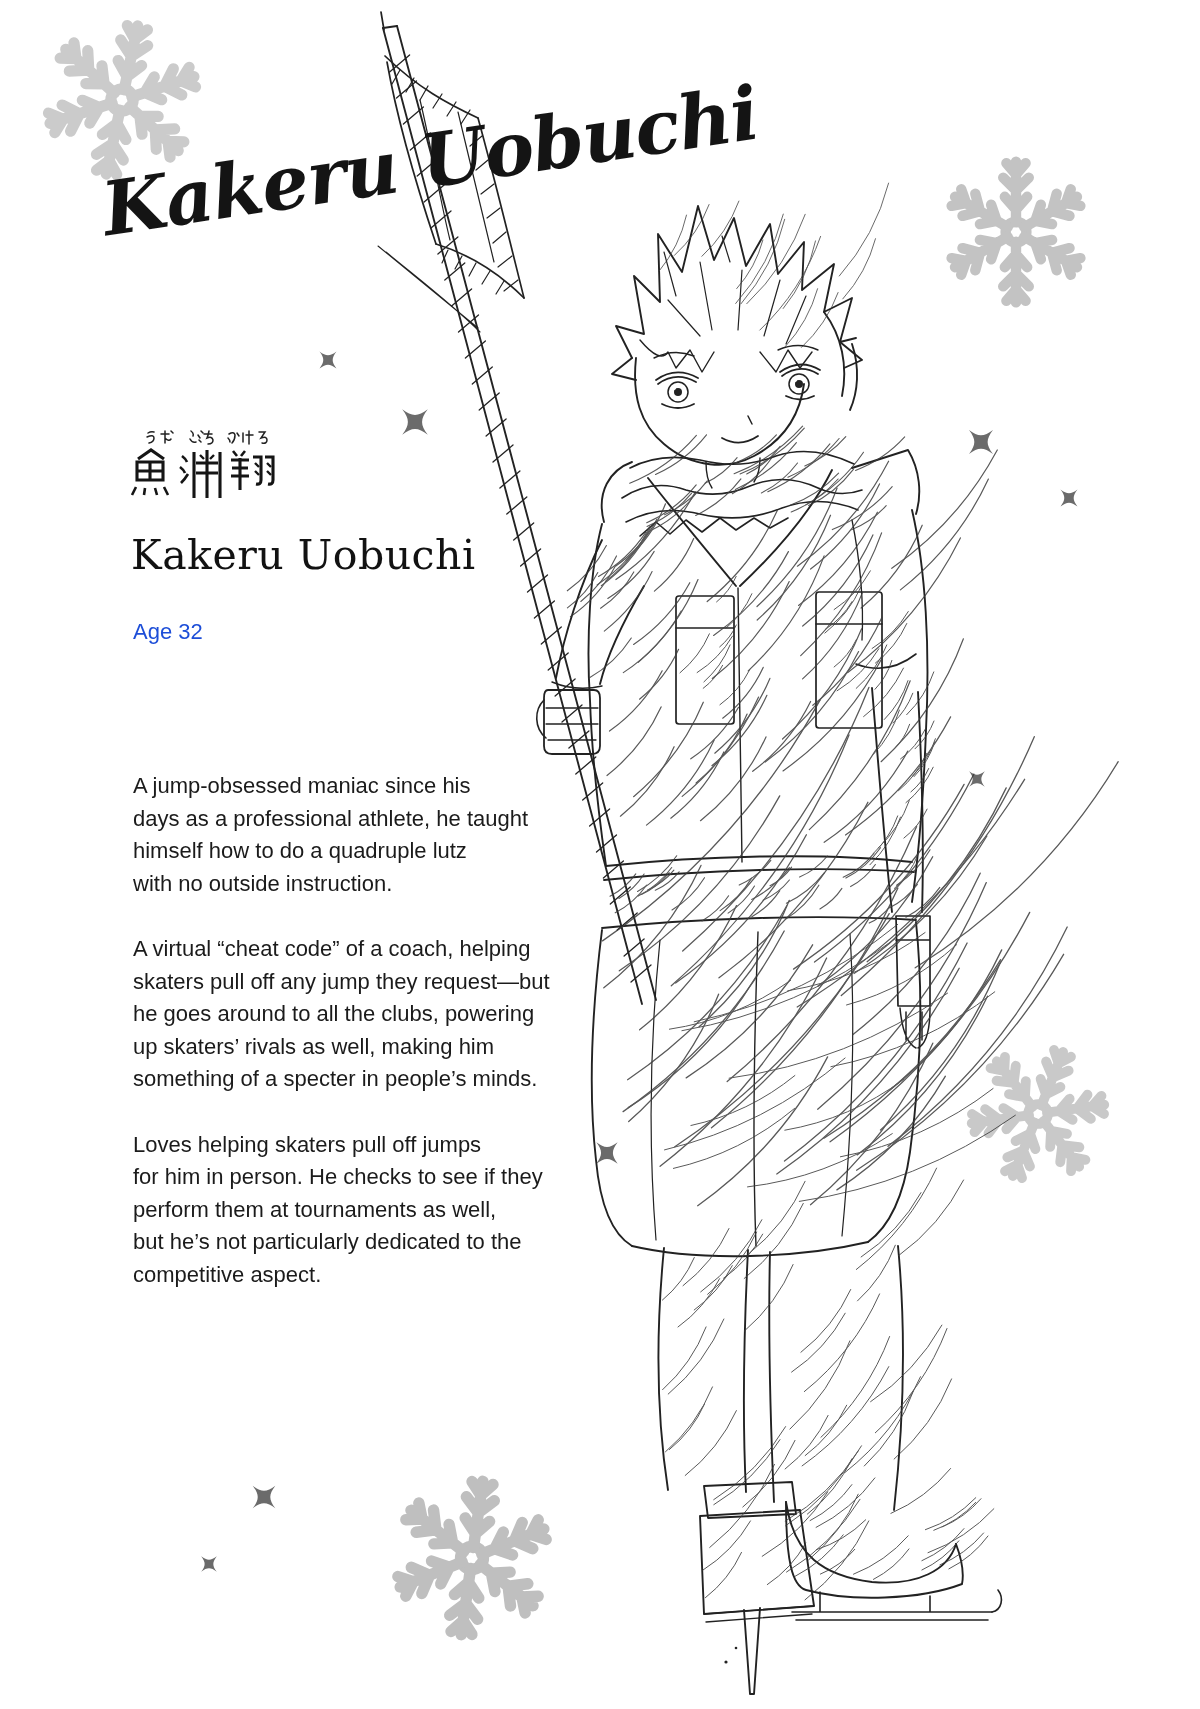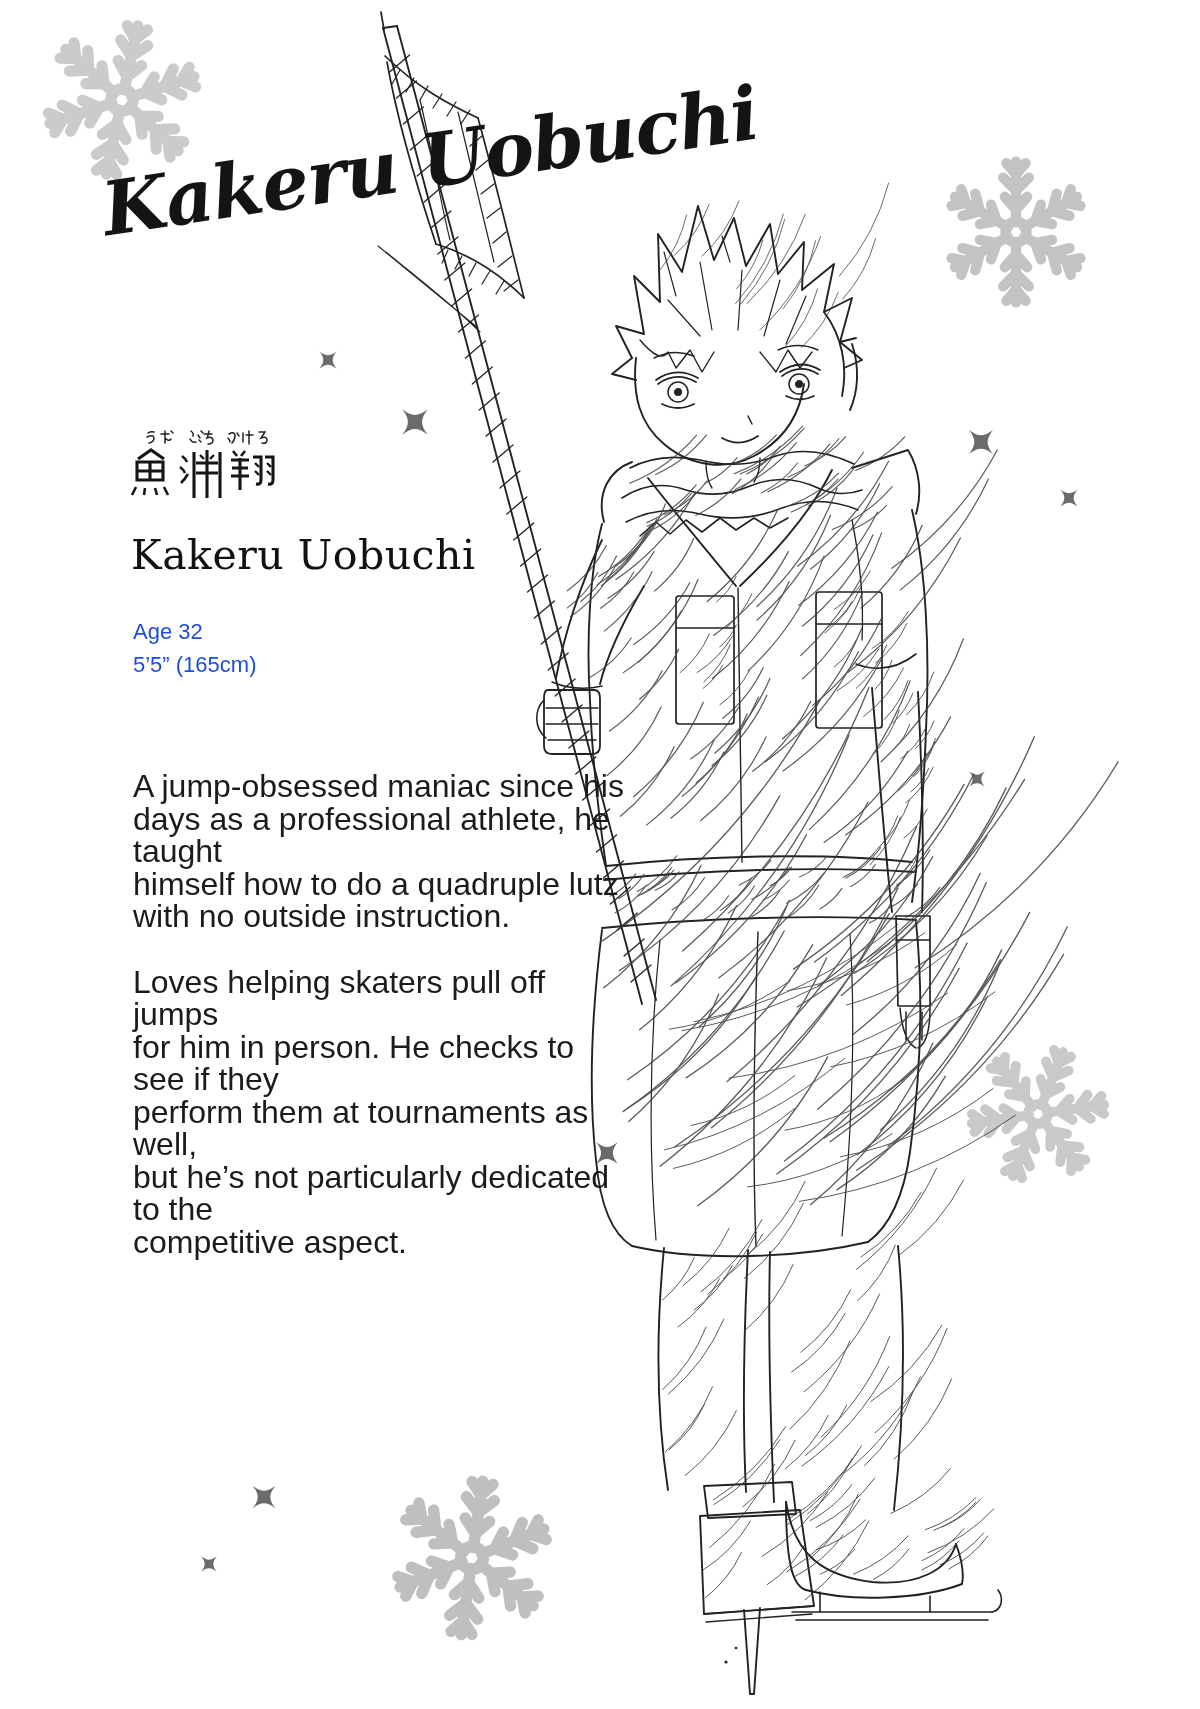--- a/index.html
+++ b/index.html
@@ -6,21 +6,21 @@
   .page{position:relative;width:1200px;height:1709px;background:#fff;overflow:hidden;
         font-family:"Liberation Sans",sans-serif;color:#1b1b1b;}
   .sketch{position:absolute;left:0;top:0;width:1200px;height:1709px;}
   .script-title{position:absolute;left:70px;top:118px;width:720px;text-align:center;
         transform:rotate(-8.5deg);font-family:"DejaVu Serif",serif;font-style:italic;
         font-weight:700;font-size:74px;letter-spacing:-1px;color:#141414;white-space:nowrap;}
   .kanji-block{position:absolute;left:130px;top:430px;width:150px;height:74px;}
   .romaji{position:absolute;left:131px;top:531px;margin:0;font-family:"DejaVu Serif",serif;
         font-weight:400;font-size:41px;letter-spacing:0.5px;color:#121212;white-space:nowrap;}
   .stats{position:absolute;left:133px;top:615px;font-size:22px;line-height:33px;color:#1d4ed8;}
-  .bio{position:absolute;left:133px;top:770px;width:500px;font-size:32px;line-height:32.5px;color:#1b1b1b;}
+  .bio{position:absolute;left:133px;top:770px;width:500px;font-size:22px;line-height:32.5px;color:#1b1b1b;}
   .bio p{margin:0 0 33px 0;white-space:pre-line;}
 </style>
 </head>
 <body>
 
 <div class="page">
 
   <svg class="sketch" id="sketch" viewBox="0 0 1200 1709" xmlns="http://www.w3.org/2000/svg" xmlns:xlink="http://www.w3.org/1999/xlink">
     <defs>
       <g id="snowflake" fill="none" stroke-width="6.5" stroke-linecap="round">
@@ -525,28 +525,32 @@
       <path d="M101,30 H119 M102,38 H118 M101,46 H119 M110,28 V60"></path>
       <path d="M123,27 H131 V50 Q131,55 126,54 M135,27 H143 V50 Q143,55 138,54"></path>
       <path stroke-width="2.4" d="M125,33 l4,4 M125,41 l4,4 M137,33 l4,4 M137,41 l4,4"></path>
     </g>
   </svg>
 
   <h1 class="romaji">Kakeru Uobuchi</h1>
 
   <div class="stats">
     <div>Age 32</div>
-    <div>5’5” (165cm)</div>
   </div>
 
   <div class="bio">
     <p>A jump-obsessed maniac since his
 days as a professional athlete, he taught
 himself how to do a quadruple lutz
 with no outside instruction.</p>
+    <p>A virtual “cheat code” of a coach, helping
+skaters pull off any jump they request—but
+he goes around to all the clubs, powering
+up skaters’ rivals as well, making him
+something of a specter in people’s minds.</p>
     <p>Loves helping skaters pull off jumps
 for him in person. He checks to see if they
 perform them at tournaments as well,
 but he’s not particularly dedicated to the
 competitive aspect.</p>
   </div>
 
 </div>
 
 </body></html>

